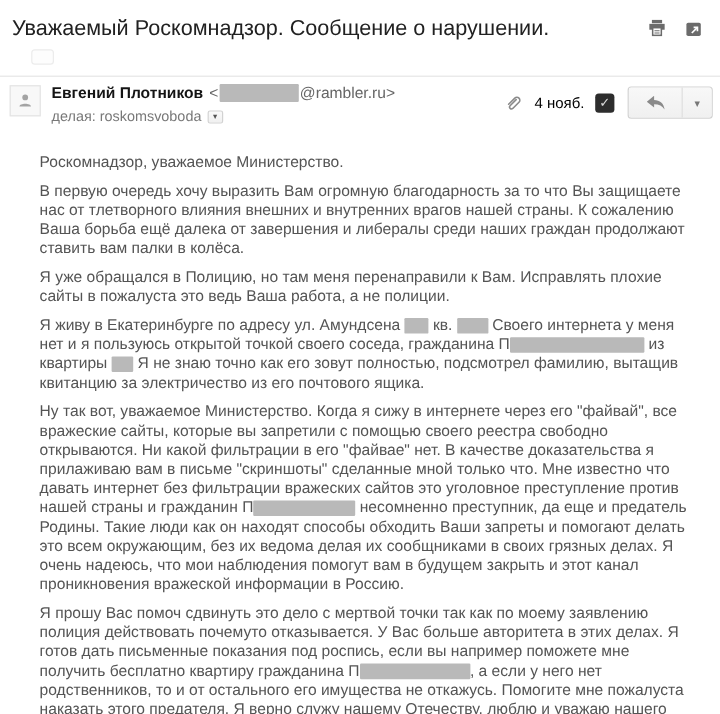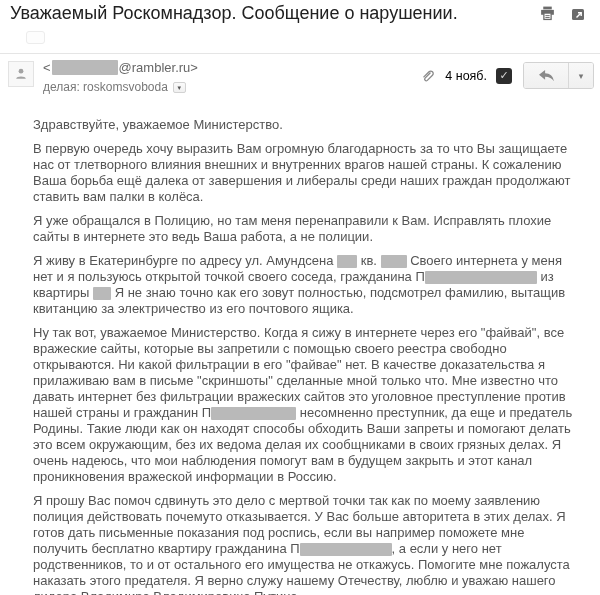--- a/index.html
+++ b/index.html
@@ -4,21 +4,21 @@
 <style>
   * { box-sizing: border-box; }
   html, body { margin: 0; padding: 0; }
   body {
     width: 600px; height: 595px; overflow: hidden;
     background: #ffffff;
     font-family: "Liberation Sans", sans-serif;
     color: #545454;
   }
   
-  .subject-row { display: flex; justify-content: space-between; align-items: flex-start; padding: 2px 14px 0 10px; }
+  .subject-row { display: flex; justify-content: space-between; align-items: flex-start; padding: 12px 14px 0 10px; }
   .subject-title { font-size: 18px; font-weight: 400; color: #212121; margin: 0; line-height: 22px; }
   .subject-icons { display: flex; gap: 13px; margin-top: 3px; }
   .icon-btn { width: 17px; height: 17px; cursor: pointer; display: inline-flex; align-items: center; justify-content: center; }
   
   .label-chip { width: 19px; height: 13px; border: 1px solid #ececec; border-radius: 3px; background: #fdfdfd; margin: 7px 0 0 26px; }
   .separator { border: none; border-top: 1px solid #e5e5e5; margin: 9px 0 0 0; }
   
   .sender-row { display: flex; align-items: flex-start; padding: 5px 6px 0 8px; }
   .avatar { width: 26px; height: 26px; background: #f8f8f8; border: 1px solid #e3e3e3; display: flex; align-items: center; justify-content: center; margin-top: 2px; flex: 0 0 auto; }
   .sender-info { margin-left: 9px; flex: 1 1 auto; min-width: 0; }
@@ -75,20 +75,21 @@
       <span>
         <svg width="16" height="16" viewBox="0 0 16 16" fill="#a3a3a3">
           <circle cx="8" cy="5.2" r="2.4"></circle>
           <path d="M3.2 12.8 C3.2 9.6 12.8 9.6 12.8 12.8 Z"></path>
         </svg>
       </span>
     </div>
 
     <div class="sender-info">
       <div class="sender-line">
+        <span class="sender-name">Евгений Плотников</span>
         <span>&lt;</span>
         <span class="redaction email-redact" style="width: 66px;"></span>
         <span>@rambler.ru&gt;</span>
       </div>
       <div class="to-line">
         <span>делая: roskomsvoboda</span>
         <span class="details-dropdown">
           <span>▾</span>
         </span>
       </div>
@@ -113,21 +114,21 @@
           </span>
         </button>
         <button class="more-btn">
           <span>▾</span>
         </button>
       </div>
     </div>
   </div>
 
   <div class="email-body">
-      <p>Здравствуйте, уважаемое Министерство.</p>
+      <p>Роскомнадзор, уважаемое Министерство.</p>
       <p>В первую очередь хочу выразить Вам огромную благодарность за то что Вы защищаете нас от тлетворного влияния внешних и внутренних врагов нашей страны. К сожалению Ваша борьба ещё далека от завершения и либералы среди наших граждан продолжают ставить вам палки в колёса.</p>
-      <p>Я уже обращался в Полицию, но там меня перенаправили к Вам. Исправлять плохие сайты в интернете это ведь Ваша работа, а не полиции.</p>
+      <p>Я уже обращался в Полицию, но там меня перенаправили к Вам. Исправлять плохие сайты в пожалуста это ведь Ваша работа, а не полиции.</p>
       <p>Я живу в Екатеринбурге по адресу ул. Амундсена <span class="redaction" style="width: 20px;"></span> кв. <span class="redaction" style="width: 26px;"></span> Своего интернета у меня нет и я пользуюсь открытой точкой своего соседа, гражданина П<span class="redaction" style="width: 112px;"></span> из квартиры <span class="redaction" style="width: 18px;"></span> Я не знаю точно как его зовут полностью, подсмотрел фамилию, вытащив квитанцию за электричество из его почтового ящика.</p>
       <p>Ну так вот, уважаемое Министерство. Когда я сижу в интернете через его "файвай", все вражеские сайты, которые вы запретили с помощью своего реестра свободно открываются. Ни какой фильтрации в его "файвае" нет. В качестве доказательства я прилаживаю вам в письме "скриншоты" сделанные мной только что. Мне известно что давать интернет без фильтрации вражеских сайтов это уголовное преступление против нашей страны и гражданин П<span class="redaction" style="width: 85px;"></span> несомненно преступник, да еще и предатель Родины. Такие люди как он находят способы обходить Ваши запреты и помогают делать это всем окружающим, без их ведома делая их сообщниками в своих грязных делах. Я очень надеюсь, что мои наблюдения помогут вам в будущем закрыть и этот канал проникновения вражеской информации в Россию.</p>
       <p>Я прошу Вас помоч сдвинуть это дело с мертвой точки так как по моему заявлению полиция действовать почемуто отказывается. У Вас больше авторитета в этих делах. Я готов дать письменные показания под роспись, если вы например поможете мне получить бесплатно квартиру гражданина П<span class="redaction" style="width: 92px;"></span>, а если у него нет родственников, то и от остального его имущества не откажусь. Помогите мне пожалуста наказать этого предателя. Я верно служу нашему Отечеству, люблю и уважаю нашего лидера Владимира Владимировича Путина.</p>
     </div>
 
 </div>
 
 </body></html>

